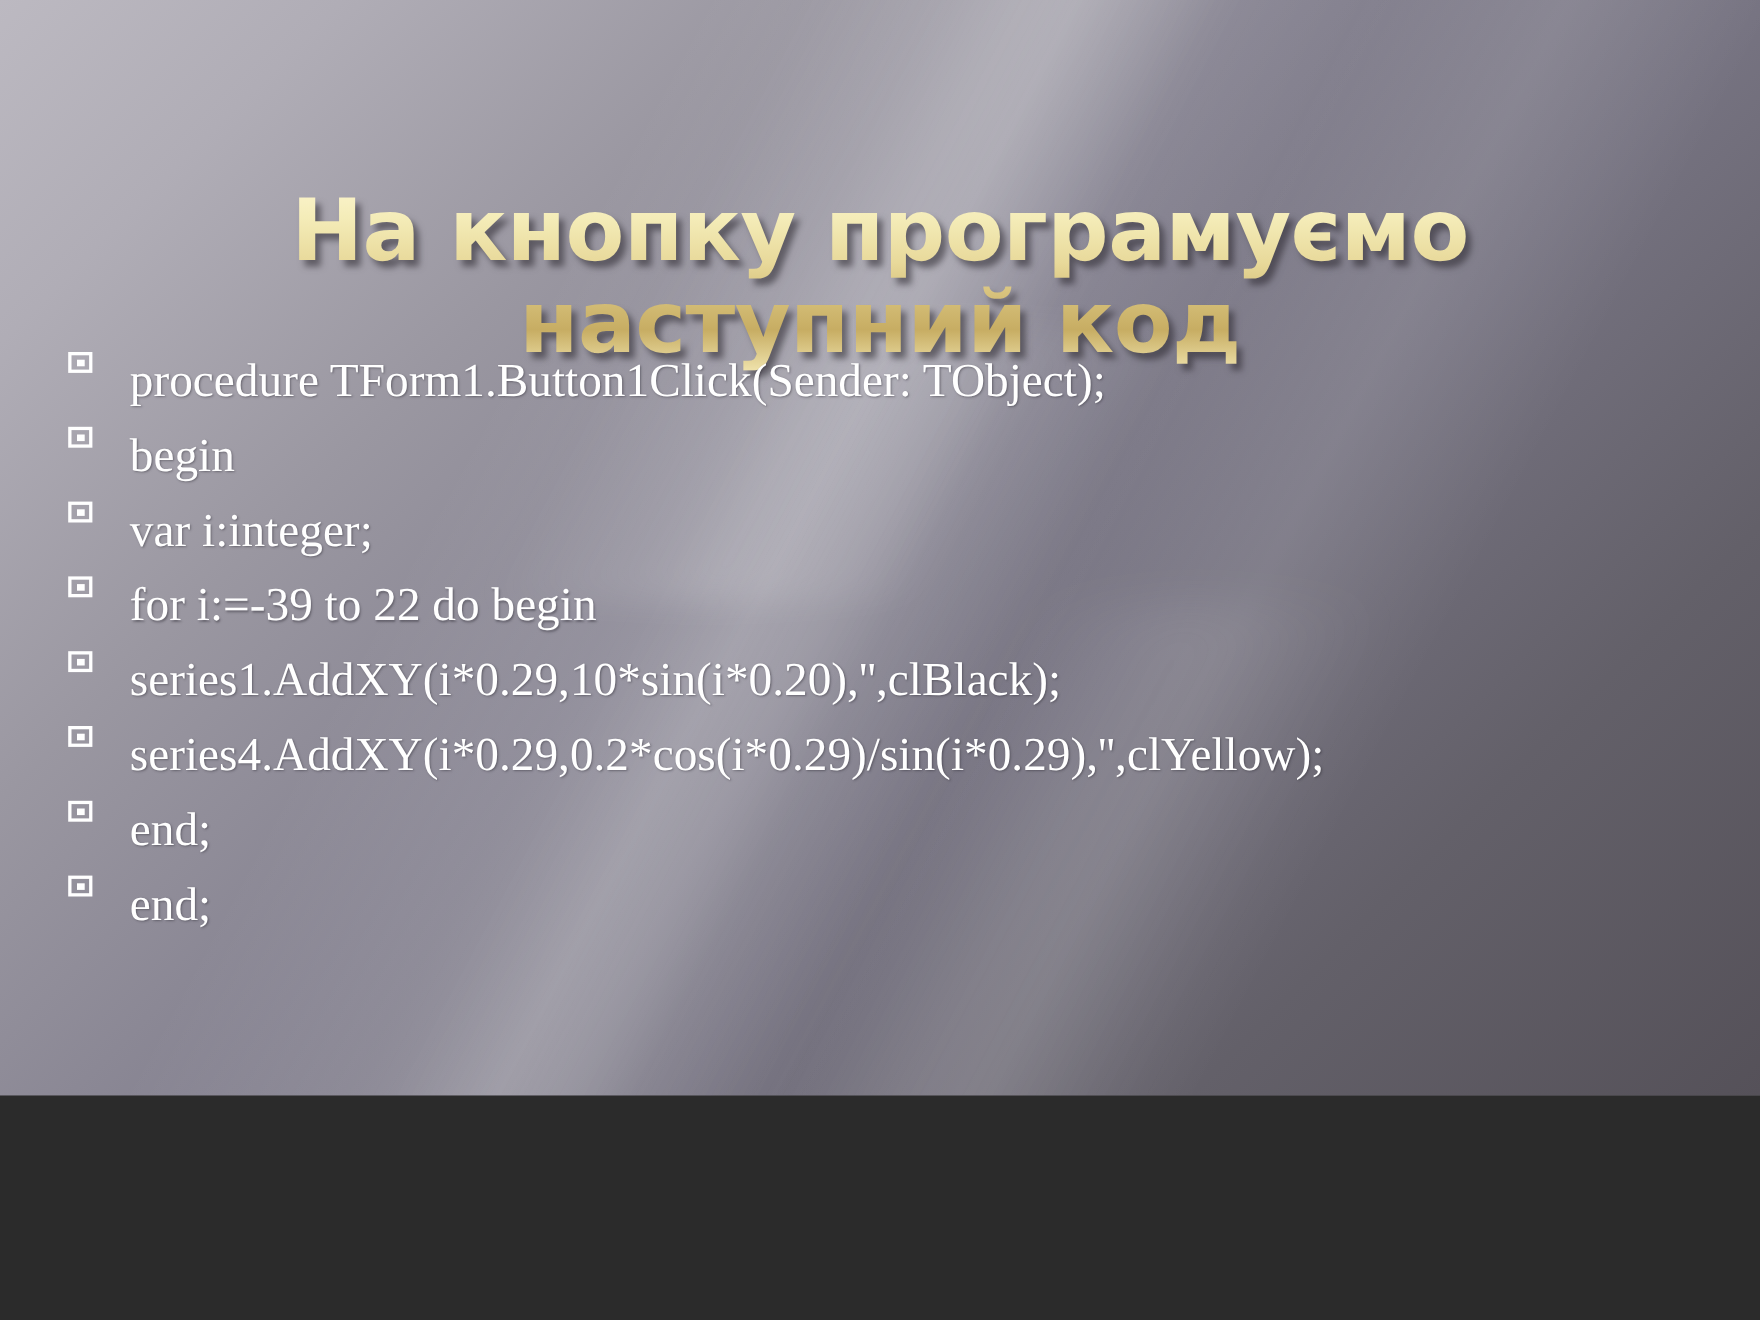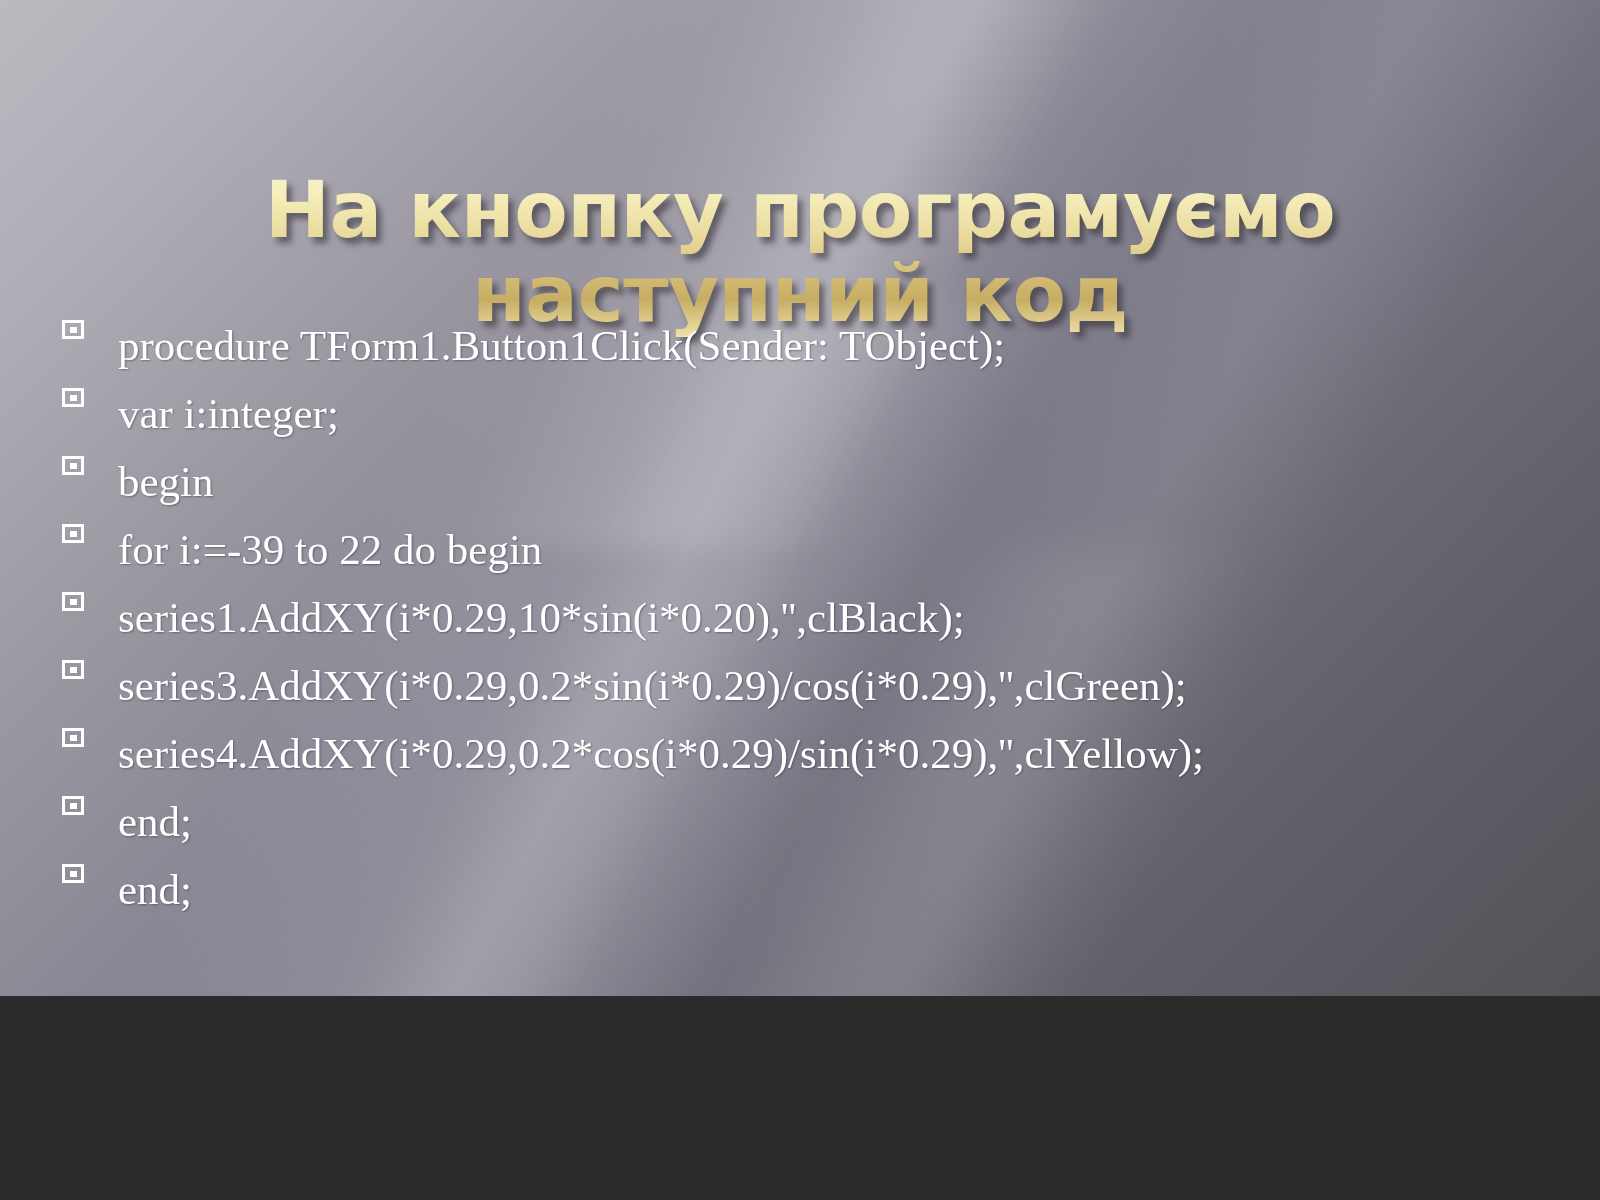--- a/index.html
+++ b/index.html
@@ -170,44 +170,40 @@
 
   <ul id="code-list">
 
     <li class="code-line">
       <span class="bullet"></span>
       <span class="code-text">procedure TForm1.Button1Click(Sender: TObject);</span>
     </li>
 
     <li class="code-line">
       <span class="bullet"></span>
+      <span class="code-text">begin</span>
+    </li>
+
+    <li class="code-line">
+      <span class="bullet"></span>
       <span class="code-text">var i:integer;</span>
     </li>
 
-    <li class="code-line">
-      <span class="bullet"></span>
-      <span class="code-text">begin</span>
-    </li>
-
 
     <li class="code-line">
       <span class="bullet"></span>
       <span class="code-text">for i:=-39 to 22 do begin</span>
     </li>
 
     <li class="code-line">
       <span class="bullet"></span>
       <span class="code-text">series1.AddXY(i*0.29,10*sin(i*0.20),'',clBlack);</span>
     </li>
 
 
-    <li class="code-line">
-      <span class="bullet"></span>
-      <span class="code-text">series3.AddXY(i*0.29,0.2*sin(i*0.29)/cos(i*0.29),'',clGreen);</span>
-    </li>
 
     <li class="code-line">
       <span class="bullet"></span>
       <span class="code-text">series4.AddXY(i*0.29,0.2*cos(i*0.29)/sin(i*0.29),'',clYellow);</span>
     </li>
 
     <li class="code-line">
       <span class="bullet"></span>
       <span class="code-text">end;</span>
     </li>

